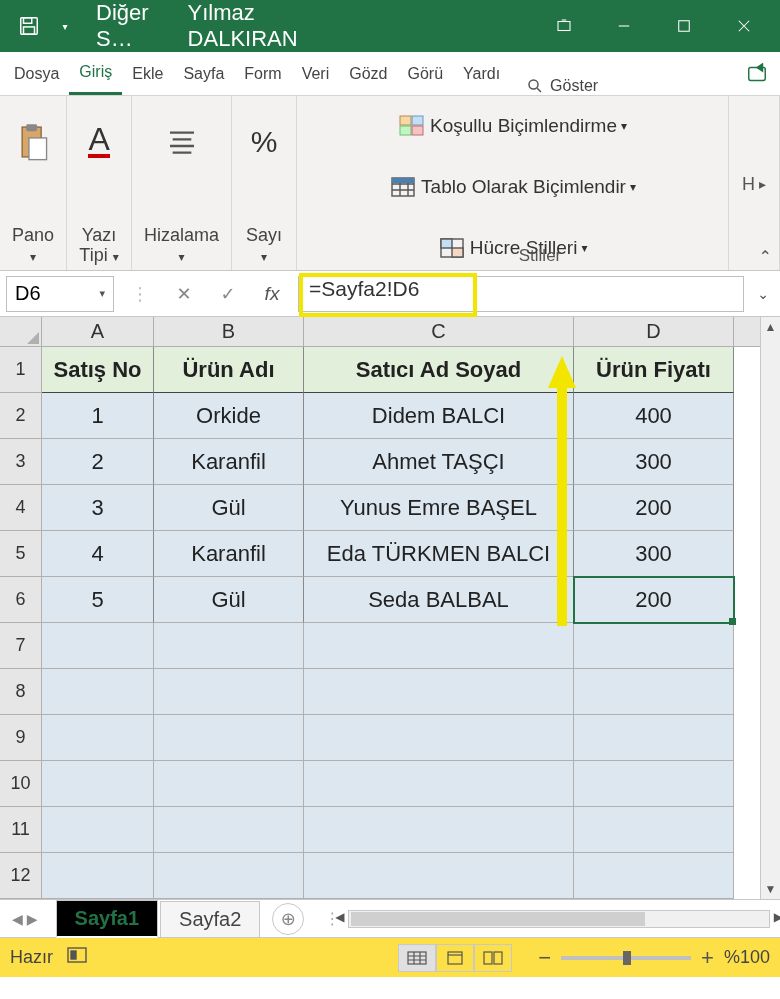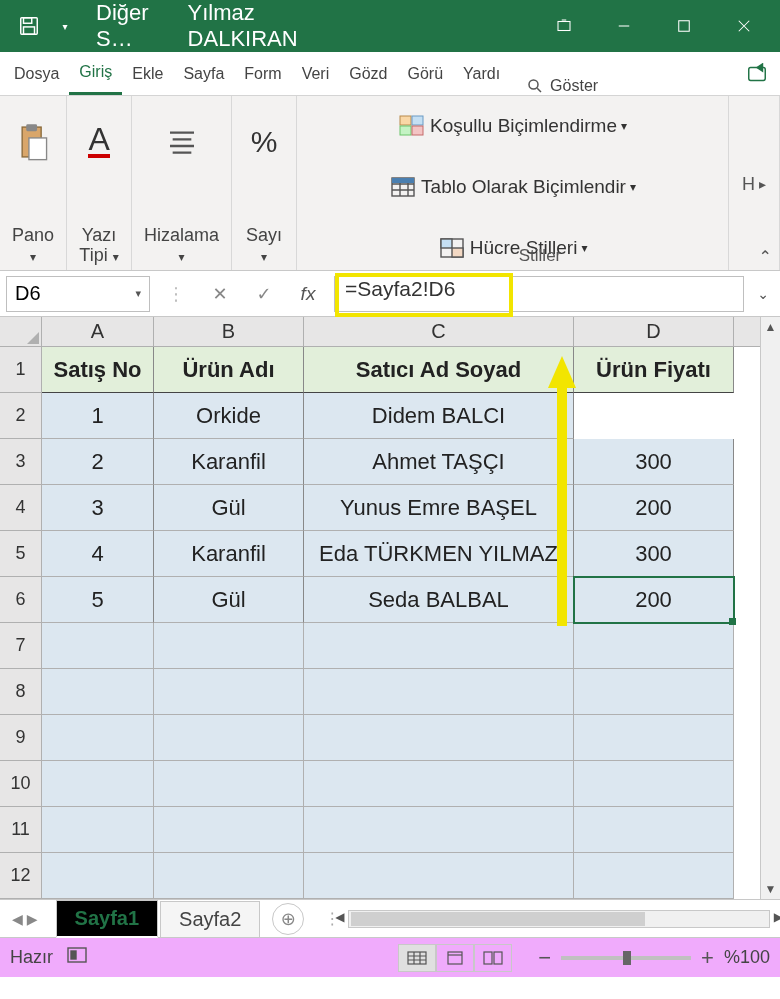--- a/index.html
+++ b/index.html
@@ -33,21 +33,21 @@
 .rgroup-drop { font-size: 12px; }
 .styles-group { flex: 1; border-right: none; padding: 12px 12px 4px; }
 .style-item { display: flex; align-items: center; gap: 4px; font-size: 19px; color: #333; padding: 6px 0; }
 .style-item .sicon { width: 28px; height: 24px; display: flex; align-items: center; justify-content: center; }
 .styles-footer { text-align: center; font-size: 17px; color: #555; position: absolute; bottom: 4px; left: 380px; right: 80px; }
 .rgroup.narrow { width: 52px; flex-shrink: 0; }
 .ribbon-collapse { position: absolute; right: 8px; bottom: 4px; font-size: 16px; color: #555; }
 
 
 .fbar { height: 46px; background: #fff; border-bottom: 1px solid #c8c8c8; display: flex; align-items: center; padding: 4px 6px; gap: 8px; }
-.namebox { width: 144px; height: 36px; border: 1px solid #bfbfbf; display: flex; align-items: center; padding: 0 8px; font-size: 20px; background: #fff; }
+.namebox { width: 108px; height: 36px; border: 1px solid #bfbfbf; display: flex; align-items: center; padding: 0 8px; font-size: 20px; background: #fff; }
 .namebox .nb-drop { margin-left: auto; font-size: 11px; color: #555; }
 .fb-btn { width: 36px; height: 36px; display: flex; align-items: center; justify-content: center; color: #888; font-size: 18px; }
 .fb-fx { font-style: italic; font-size: 19px; color: #555; }
 .formula-wrap { flex: 1; height: 36px; background: #fff; border: 1px solid #bfbfbf; display: flex; padding: 0 6px; font-size: 21px; color: #333; position: relative; }
 .formula-highlight { position: absolute; left: 0; top: -4px; height: 44px; width: 178px; border: 4px solid #f2e500; pointer-events: none; }
 .fb-expand { width: 22px; display: flex; align-items: center; justify-content: center; font-size: 14px; color: #555; }
 
 
 .arrow-ann { position: absolute; left: 542px; top: 356px; width: 40px; height: 275px; pointer-events: none; z-index: 20; }
 .arrow-ann svg { width: 100%; height: 100%; }
@@ -80,21 +80,21 @@
 .sheetbar { height: 38px; background: #fff; border-top: 1px solid #c8c8c8; display: flex; align-items: center; padding-left: 12px; gap: 2px; }
 .sheetnav { display: flex; gap: 4px; color: #888; font-size: 14px; margin-right: 16px; }
 .sheettab { padding: 6px 18px; font-size: 20px; color: #444; border: 1px solid #c8c8c8; border-bottom: none; background: #f5f5f5; }
 .sheettab.active { background: #000000; font-weight: 600; color: #217346; border-bottom: 2px solid #fff; margin-bottom: -1px; }
 .sheet-add { width: 32px; height: 32px; display: flex; align-items: center; justify-content: center; border: 1px solid #c8c8c8; border-radius: 50%; font-size: 18px; color: #888; margin-left: 10px; }
 .sheetbar .grip { margin-left: 18px; color: #aaa; font-size: 16px; }
 .hscroll { flex: 1; height: 18px; margin: 0 10px 0 6px; background: #f0f0f0; border: 1px solid #c8c8c8; position: relative; }
 .hscroll .thumb { position: absolute; left: 2px; top: 1px; height: 14px; width: 70%; background: #cfcfcf; }
 
 
-.statusbar { height: 40px; background: #f0abfc; border-top: 1px solid #c8c8c8; display: flex; align-items: center; padding: 0 10px; font-size: 18px; color: #444; gap: 14px; }
+.statusbar { height: 40px; background: #fde047; border-top: 1px solid #c8c8c8; display: flex; align-items: center; padding: 0 10px; font-size: 18px; color: #444; gap: 14px; }
 .statusbar .views { display: flex; gap: 0; margin-left: auto; }
 .viewbtn { width: 38px; height: 28px; border: 1px solid #c8c8c8; display: flex; align-items: center; justify-content: center; }
 .viewbtn.active { background: #e0e0e0; }
 .zoom-ctrl { display: flex; align-items: center; gap: 10px; margin-left: 12px; }
 .zoom-track { width: 130px; height: 4px; background: #c0c0c0; position: relative; }
 .zoom-thumb { position: absolute; left: 62px; top: -5px; width: 8px; height: 14px; background: #666; }
 </style>
 </head>
 <body>
 
@@ -296,37 +296,38 @@
       <div class="row hdr-row">
         <div class="cell colA">Satış No</div>
         <div class="cell colB">Ürün Adı</div>
         <div class="cell colC">Satıcı Ad Soyad</div>
         <div class="cell colD">Ürün Fiyatı</div>
       </div>
       <div class="row data-row">
         <div class="cell colA">1</div>
         <div class="cell colB">Orkide</div>
         <div class="cell colC">Didem BALCI</div>
+        <div class="cell colD">400</div>
       </div>
       <div class="row data-row">
         <div class="cell colA">2</div>
         <div class="cell colB">Karanfil</div>
         <div class="cell colC">Ahmet TAŞÇI</div>
         <div class="cell colD">300</div>
       </div>
       <div class="row data-row">
         <div class="cell colA">3</div>
         <div class="cell colB">Gül</div>
         <div class="cell colC">Yunus Emre BAŞEL</div>
         <div class="cell colD">200</div>
       </div>
       <div class="row data-row">
         <div class="cell colA">4</div>
         <div class="cell colB">Karanfil</div>
-        <div class="cell colC">Eda TÜRKMEN YILMAZ</div>
+        <div class="cell colC">Eda TÜRKMEN BALCI</div>
         <div class="cell colD">300</div>
       </div>
       <div class="row data-row">
         <div class="cell colA">5</div>
         <div class="cell colB">Gül</div>
         <div class="cell colC">Seda BALBAL</div>
         <div class="cell colD selected-cell">200</div>
       </div>
       <div class="row empty-row">
           <div class="cell colA"></div>

